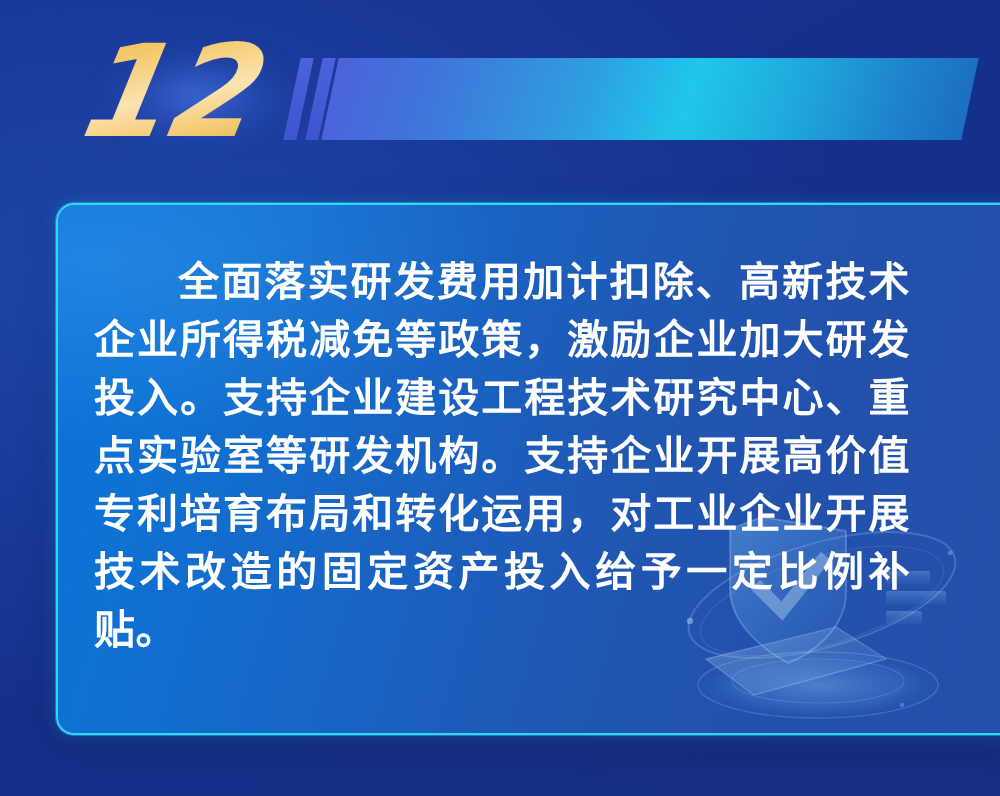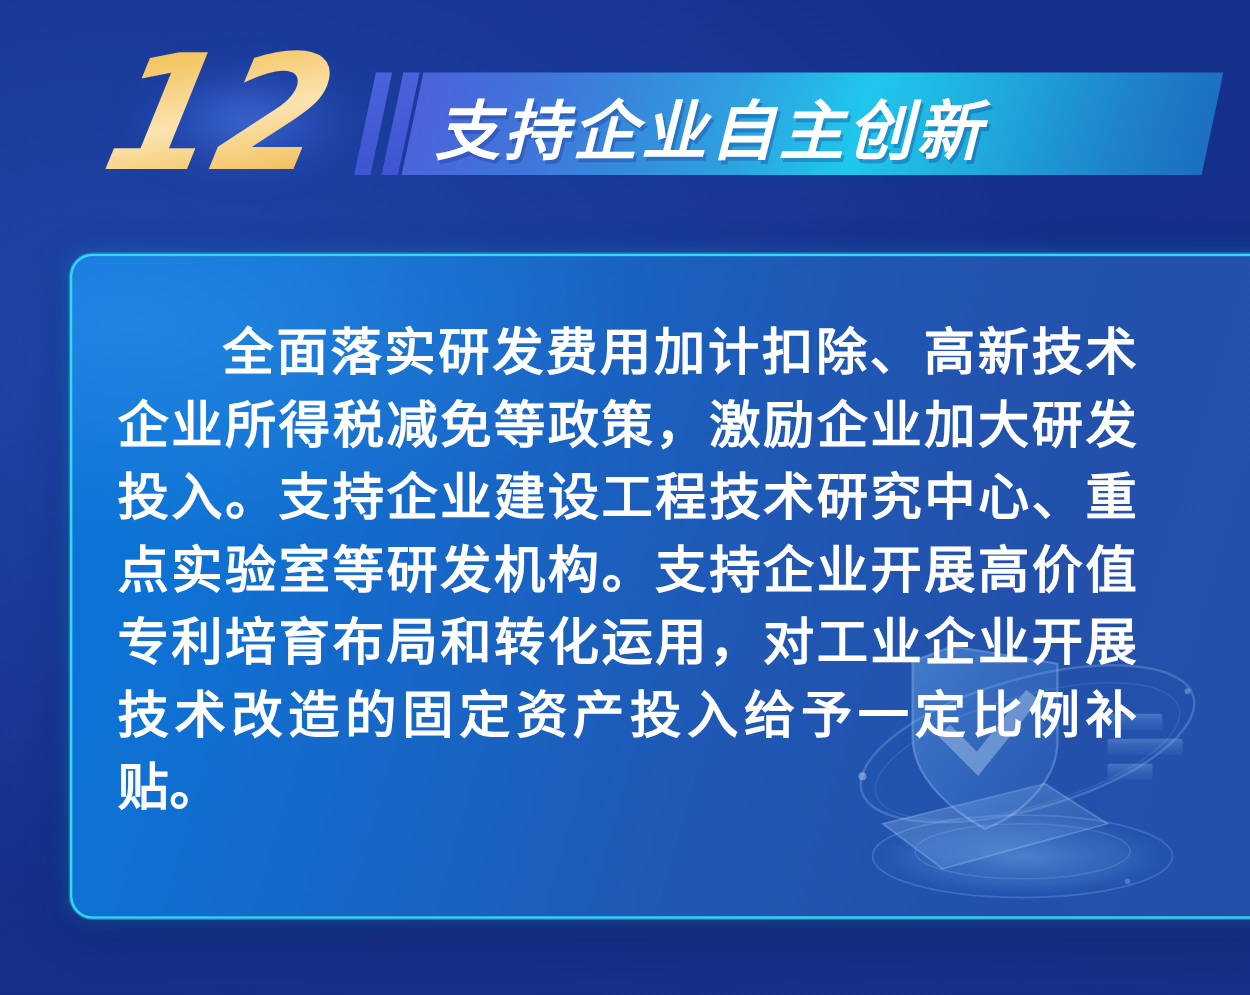--- a/index.html
+++ b/index.html
@@ -184,21 +184,20 @@
 
     <div class="num-wrap">
       <div class="num-glow"></div>
       <div class="num">12</div>
     </div>
 
     <div class="slash s1"></div>
     <div class="slash s2"></div>
 
     <div class="banner"></div>
-    <div class="banner-title">支持企业自主创新</div>
   </div>
 
   <div class="card">
     <div class="card-sheen"></div>
 
     <svg class="art" viewBox="0 0 330 230" aria-hidden="true">
       <defs>
         <linearGradient id="gShield" x1="0" y1="0" x2="1" y2="1">
           <stop offset="0%" stop-color="#7FC2F7" stop-opacity="0.40"></stop>
           <stop offset="55%" stop-color="#5FA3EC" stop-opacity="0.26"></stop>

